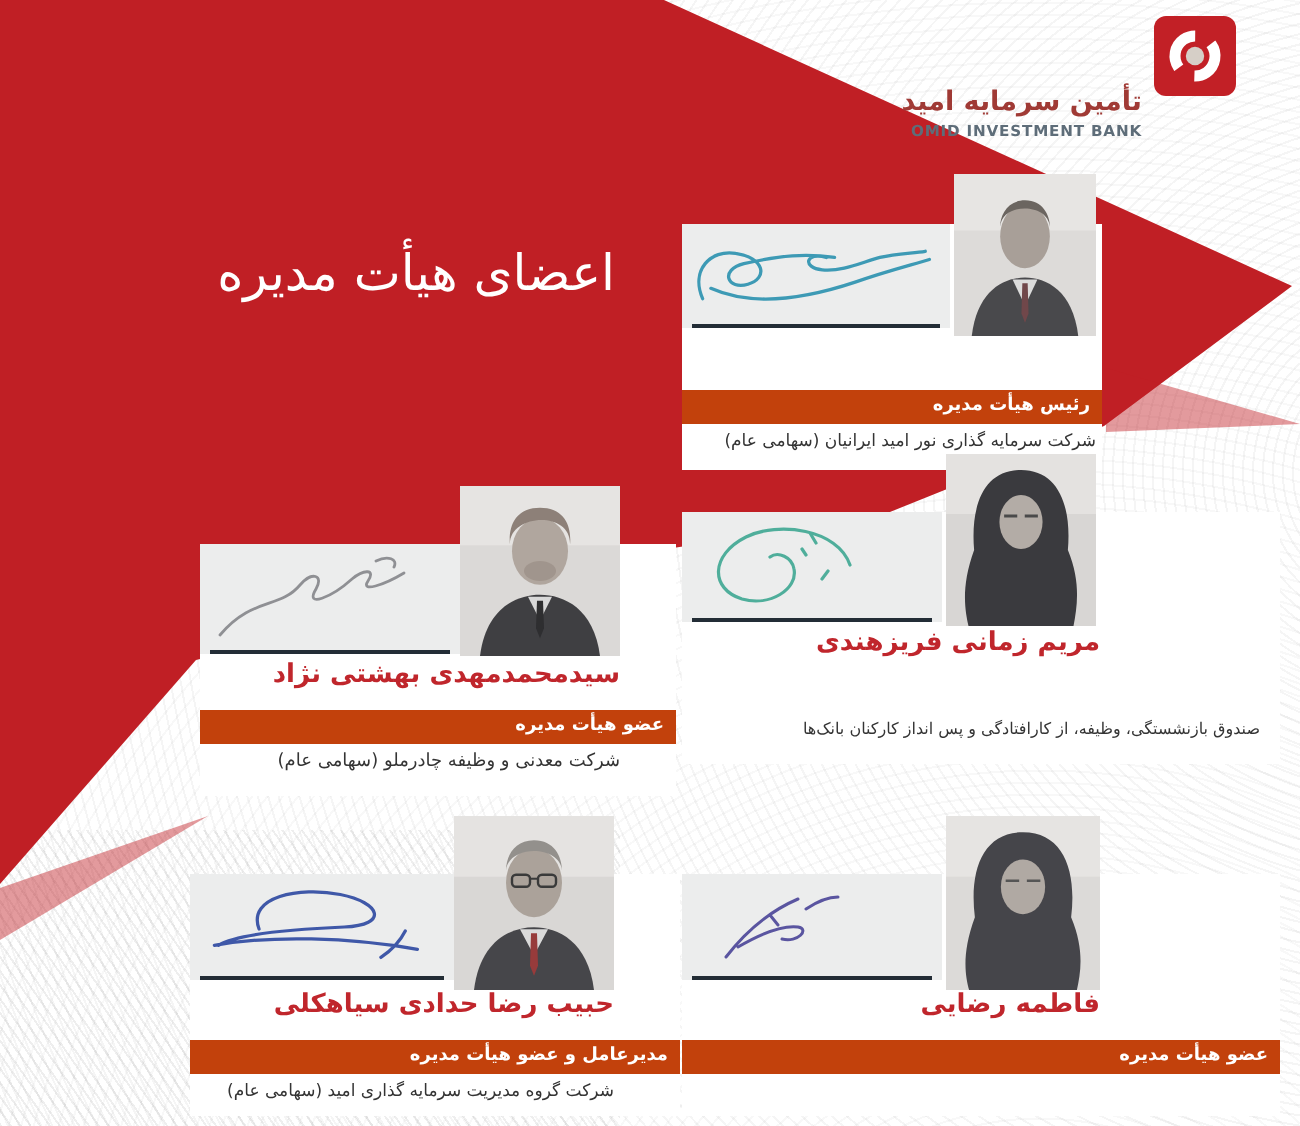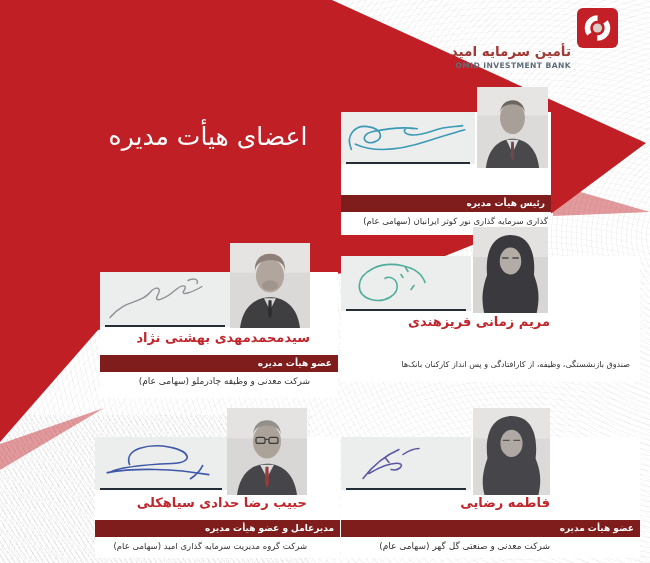--- a/index.html
+++ b/index.html
@@ -39,21 +39,21 @@
           --photol:132px;--photow:77px;--photoh:87px;--photot:-29px;}
 
   .sig-panel{position:absolute;left:0;top:0;width:var(--panelw);height:var(--panelh);background:#eceded;}
   .sig-panel::after{content:"";position:absolute;left:5px;right:5px;bottom:0;height:2px;background:#232d36;}
   .sig-panel svg{position:absolute;inset:0;width:100%;height:100%;}
 
   .photo{position:absolute;left:var(--photol);top:var(--photot);width:var(--photow);height:var(--photoh);}
 
   .name{position:absolute;top:58px;left:4px;right:var(--pr);direction:rtl;text-align:right;
         font-weight:bold;font-size:13px;color:#c0262c;white-space:nowrap;}
-  .rolebar{position:absolute;top:83px;left:0;right:0;height:17px;background:#7f1d1d;color:#fff;
+  .rolebar{position:absolute;top:83px;left:0;right:0;height:17px;background:#c2410c;color:#fff;
         direction:rtl;text-align:right;font-size:9px;font-weight:bold;line-height:17px;
         padding-right:6px;box-sizing:border-box;white-space:nowrap;}
   .company{position:absolute;top:104px;left:4px;right:var(--pr);direction:rtl;text-align:right;
         font-size:9px;color:#343434;white-space:nowrap;}
   .card-1 .company{font-size:8.5px;}
   .card-2 .company{right:10px;font-size:8px;}
   .card-4 .company{font-size:8.5px;}
 </style>
 </head>
 <body>
@@ -90,21 +90,21 @@
     <svg class="photo" viewBox="0 0 80 86" preserveAspectRatio="none">
       <rect width="80" height="86" fill="#dddbd9"></rect>
       <rect width="80" height="30" fill="#e7e5e3"></rect>
       <ellipse cx="40" cy="33" rx="14" ry="17" fill="#a89f98"></ellipse>
       <path d="M26,28 C27,15 53,15 54,28 C54,22 50,14 40,14 C30,14 26,22 26,28 Z" fill="#6b6560"></path>
       <path d="M10,86 C13,62 28,55 40,55 C52,55 67,62 70,86 Z" fill="#49494c"></path>
       <path d="M33,56 L40,70 L47,56 Z" fill="#dcdcdc"></path>
       <path d="M38.5,58 L41.5,58 L42,74 L40,79 L38,74 Z" fill="#70474a"></path>
     </svg>
     <div class="rolebar">رئیس هیأت مدیره</div>
-    <div class="company">گذاری سرمایه گذاری نور کوثر ایرانیان (سهامی عام)</div>
+    <div class="company">شرکت سرمایه گذاری نور امید ایرانیان (سهامی عام)</div>
   </div>
 
   <div class="card card-2">
     <div class="sig-panel">
       <svg viewBox="0 0 130 50">
         <path d="M84,24 C78,6 48,2 32,10 C14,19 14,36 30,41 C44,45 58,36 56,26 C55,20 48,17 44,20 M64,8 L67,13 M60,16 L62,19 M70,31 L73,27" fill="none" stroke-width="1.6" stroke-linecap="round" stroke="#4fae9b"></path>
       </svg>
     </div>
     <svg class="photo" viewBox="0 0 80 86" preserveAspectRatio="none">
       <rect width="80" height="86" fill="#d8d6d4"></rect>
@@ -169,16 +169,15 @@
     </div>
     <svg class="photo" viewBox="0 0 80 86" preserveAspectRatio="none">
       <rect width="80" height="86" fill="#dcdad8"></rect>
       <rect width="80" height="30" fill="#e6e4e2"></rect>
       <path d="M40,8 C19,8 12,27 15,50 C8,68 10,79 12,86 L68,86 C70,77 72,66 65,50 C68,27 61,8 40,8 Z" fill="#45454a"></path>
       <ellipse cx="40" cy="35" rx="11.5" ry="13.5" fill="#b0a9a3"></ellipse>
       <path d="M31,32 h7 M42,32 h7" stroke="#555" stroke-width="1.2" fill="none"></path>
     </svg>
     <div class="name">فاطمه رضایی</div>
     <div class="rolebar">عضو هیأت مدیره</div>
-    <div class="company">شرکت معدنی و صنعتی گل گهر (سهامی عام)</div>
   </div>
 
 </div>
 
 </body></html>

